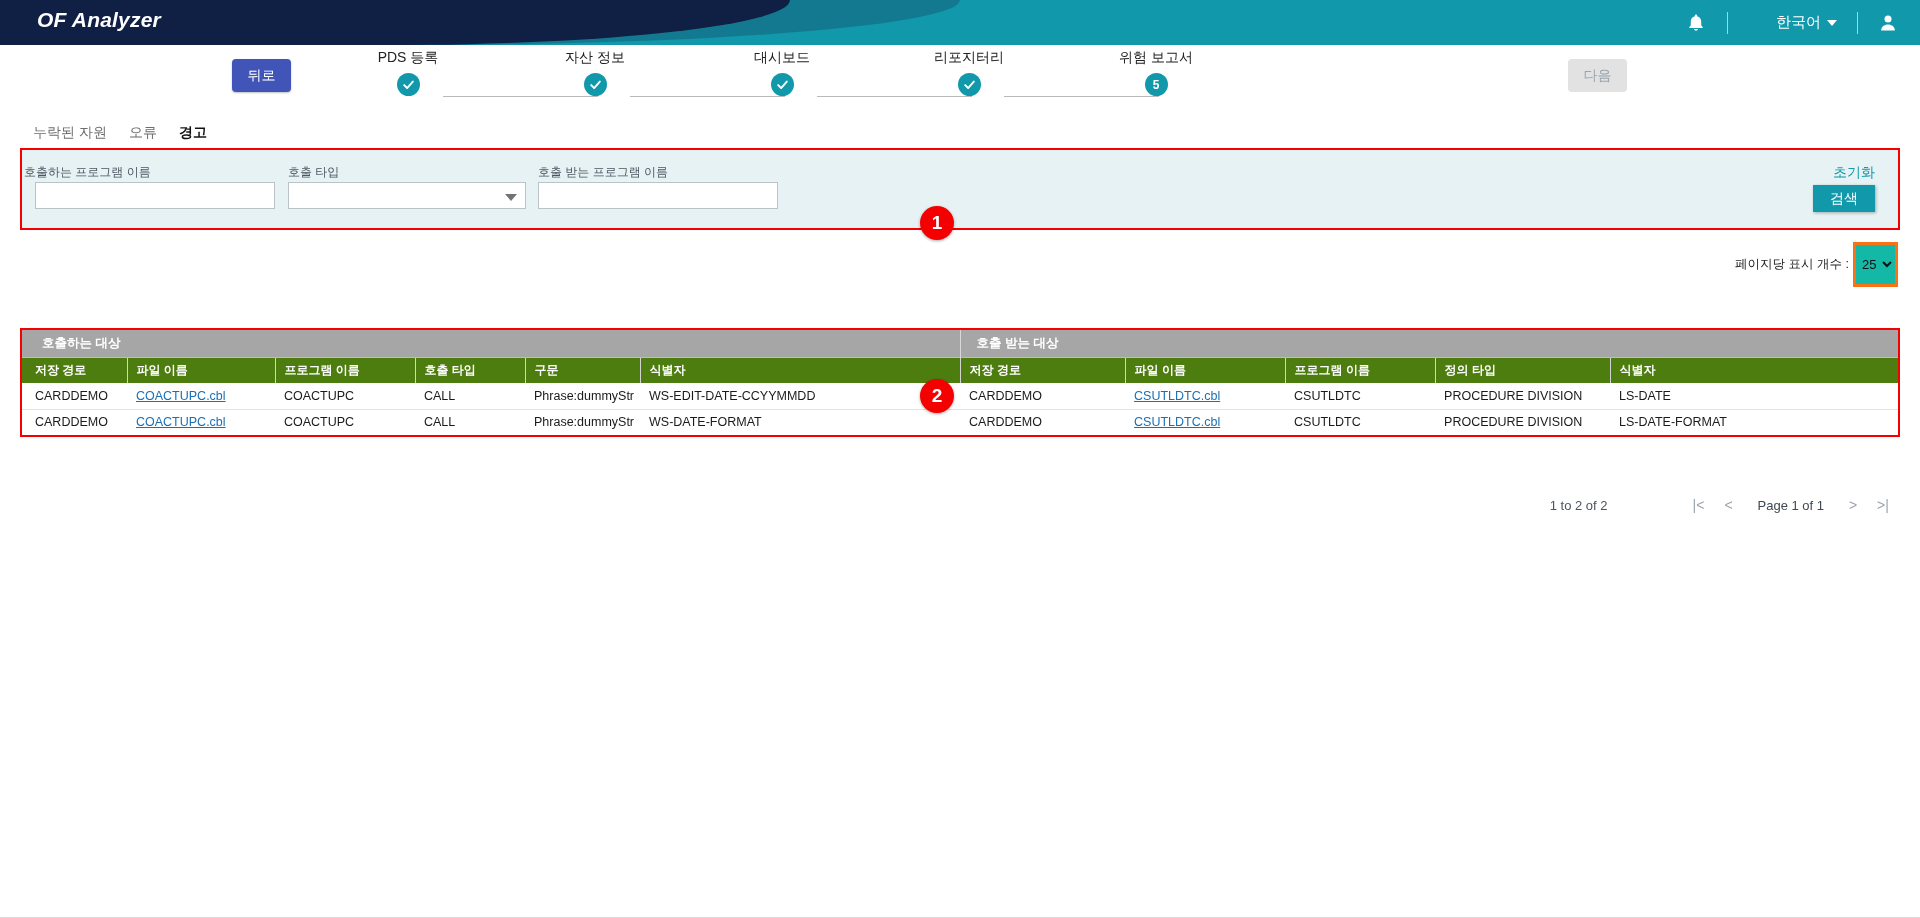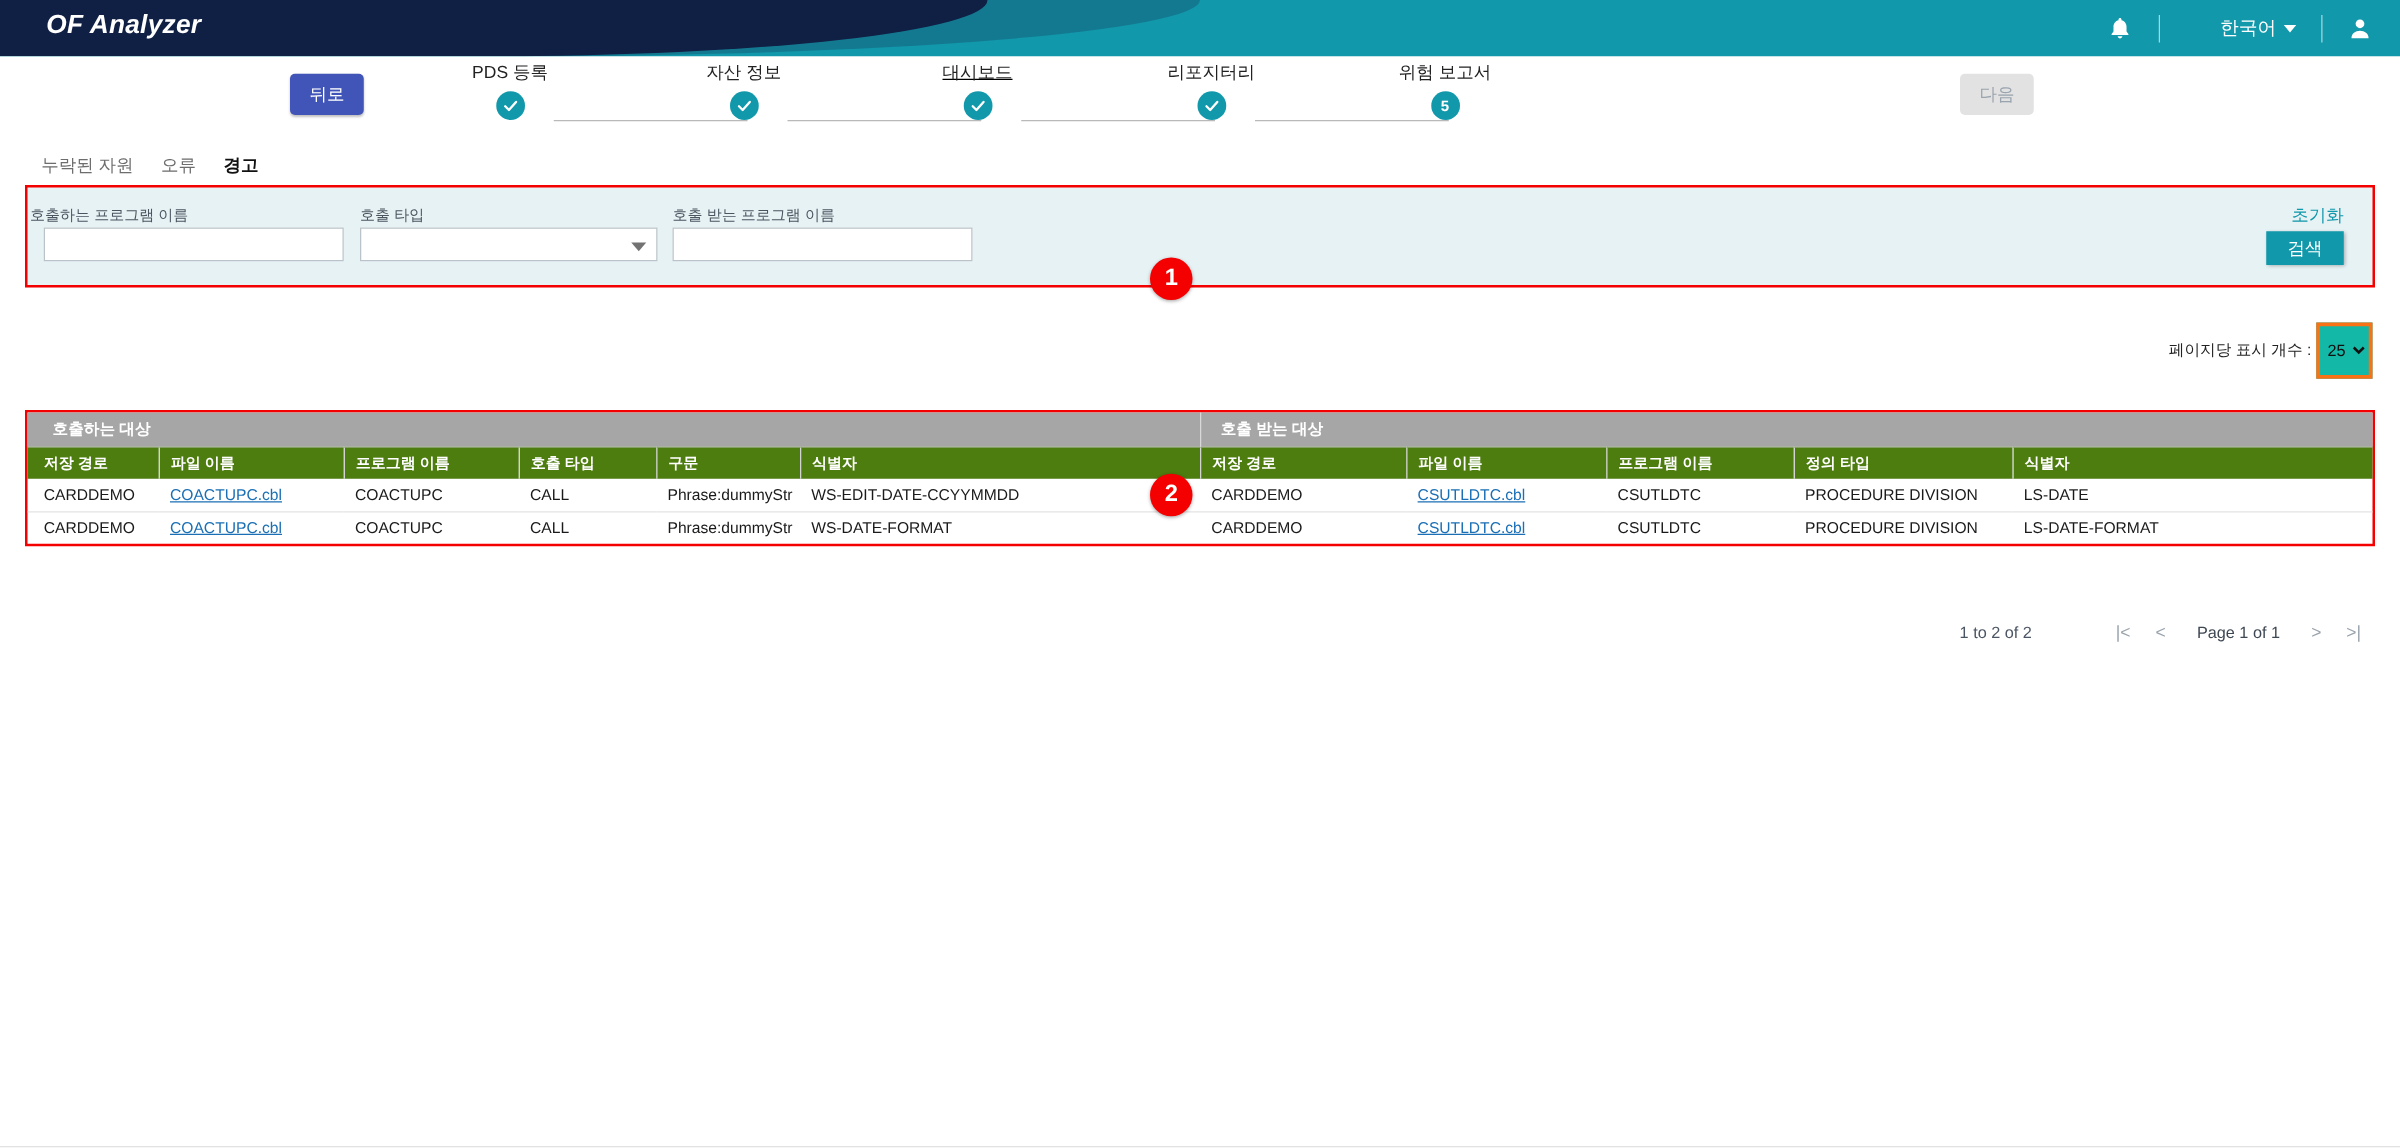--- a/index.html
+++ b/index.html
@@ -112,21 +112,21 @@
   }
   .searchbtn {
     position:absolute; right: 23px; top: 35px; width: 62px; height: 27px;
     background:#1198ab; color:#fff; border:0; font-family:inherit; font-size:14px;
     cursor:pointer; box-shadow: 1px 1px 3px rgba(0,0,0,.3);
   }
 
   
   .pagesize {
     position:absolute; right: 22px; top: 242px;
-    font-size: 12.5px; color:#222; display:flex; align-items:center; gap:4px;margin-top:16px;
+    font-size: 12.5px; color:#222; display:flex; align-items:center; gap:4px;
   }
   .pagesize select {
     font-family:inherit; font-size: 13px; padding: 11px 2px;
     border:3px solid #f97316; background:#14b8a6; color:#111;
   }
 
   
   .tablewrap {
     position:absolute; left: 20px; top: 328px; width: 1880px;
     border: 2px solid #f50000; background:#fff;
@@ -151,21 +151,21 @@
   }
   tbody td:first-child { padding-left: 13px; }
   tbody tr:last-child td { border-bottom: 0; }
   a.flink { color:#1a6fb5; text-decoration: underline; cursor:pointer; }
 
   
   .pager {
     position:absolute; right: 22px; top: 497px;
     display:flex; align-items:center; font-size: 13px; color:#4b5563;
   }
-  .pager .count { margin-right: 58px; }
+  .pager .count { margin-right: 76px; }
   .pager .pbtn { width: 30px; text-align:center; cursor:pointer; color:#9aa3ad; font-size:14px;}
   .pager .plabel { margin: 0 14px; color:#3e4854; }
 
   
   .badge {
     position:absolute; border-radius:50%; background:#f50000; color:#fff;
     font-weight:bold; display:flex; align-items:center; justify-content:center;
     box-shadow: 0 1px 3px rgba(0,0,0,.35); z-index: 40;
   }
   .badge1 { left: 920px; top: 206px; width: 34px; height: 34px; font-size: 19px; }
@@ -222,21 +222,21 @@
         </div>
       </div>
       <div class="step" style="left:180px;">
         <div class="lbl">자산 정보</div>
         <div class="dot">
           <svg width="13" height="13" viewBox="0 0 24 24" fill="none" stroke="#fff" stroke-width="3.4" stroke-linecap="round" stroke-linejoin="round">
               <polyline points="4,13 9.5,18.5 20,6.5"></polyline>
             </svg>
         </div>
       </div>
-      <div class="step" style="left:367px;text-decoration:underline;">
+      <div class="step" style="left:367px;">
         <div class="lbl">대시보드</div>
         <div class="dot">
           <svg width="13" height="13" viewBox="0 0 24 24" fill="none" stroke="#fff" stroke-width="3.4" stroke-linecap="round" stroke-linejoin="round">
               <polyline points="4,13 9.5,18.5 20,6.5"></polyline>
             </svg>
         </div>
       </div>
       <div class="step" style="left:554px;">
         <div class="lbl">리포지터리</div>
         <div class="dot">

